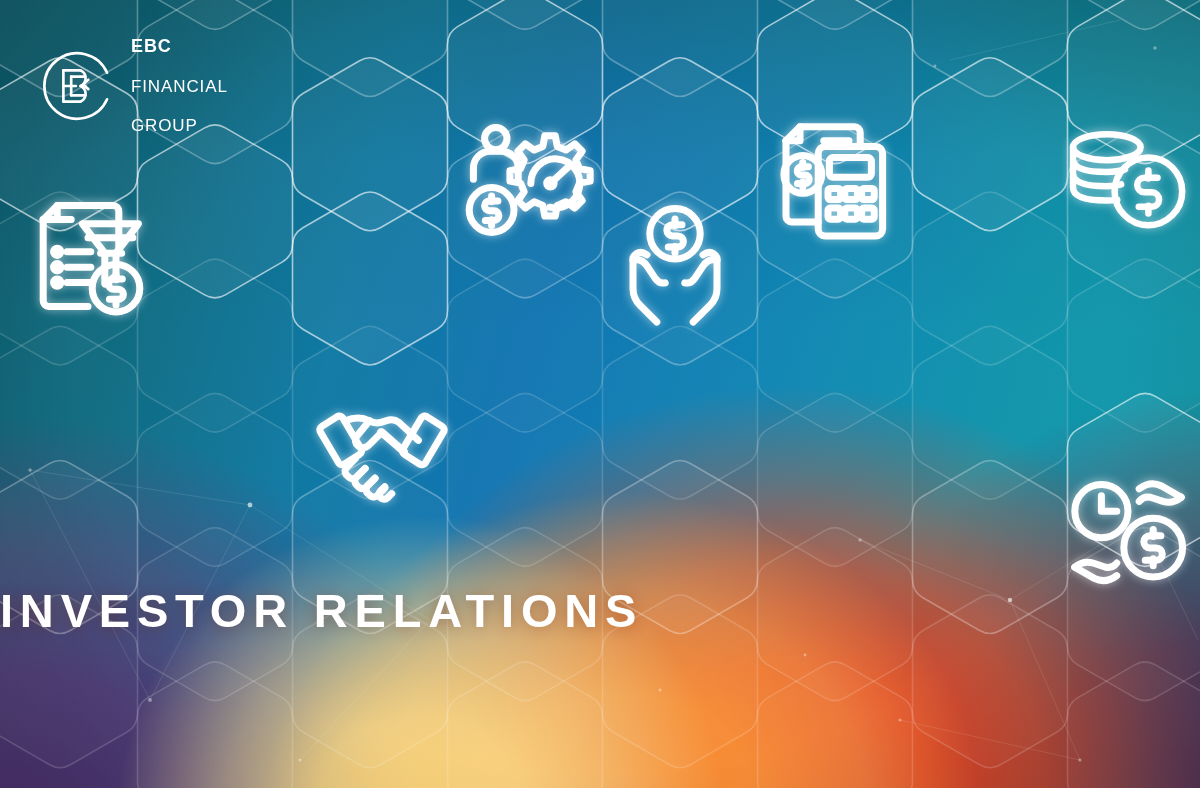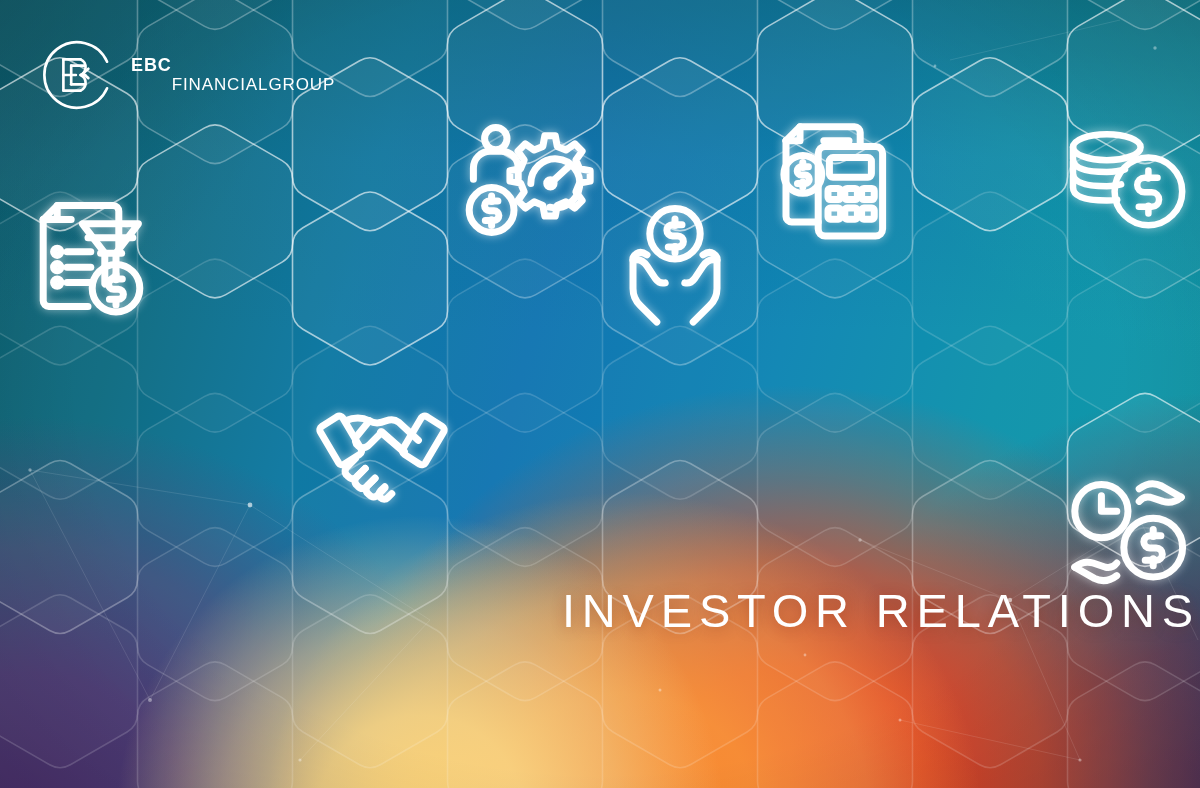--- a/index.html
+++ b/index.html
@@ -120,36 +120,36 @@
     filter:drop-shadow(0 0 5px rgba(255,255,255,.55));
   }
 
   
   #logo{
     position:absolute;left:40px;top:36px;
     display:flex;align-items:center;gap:13px;
   }
   #logo-mark{flex:0 0 auto;}
   #logo-text{
-    display:flex;flex-direction:row;
+    display:flex;flex-direction:column;
     color:#fff;line-height:1.14;
     letter-spacing:.055em;
   }
   #logo-text .l1{font-size:18px;font-weight:bold;}
   #logo-text .l2,#logo-text .l3{font-size:17px;font-weight:400;margin-top:20px;}
 
   
   #headline{
     position:absolute;
     left:0;right:0;
     top:583px;
-    text-align:right;
+    text-align:left;
     color:#fff;
     font-size:47px;
-    font-weight:normal;
+    font-weight:bold;
     letter-spacing:.145em;
     text-shadow:0 2px 14px rgba(120,30,0,.34);
     white-space:nowrap;
   }
 </style>
 </head>
 <body>
 
 <div id="stage">
 

